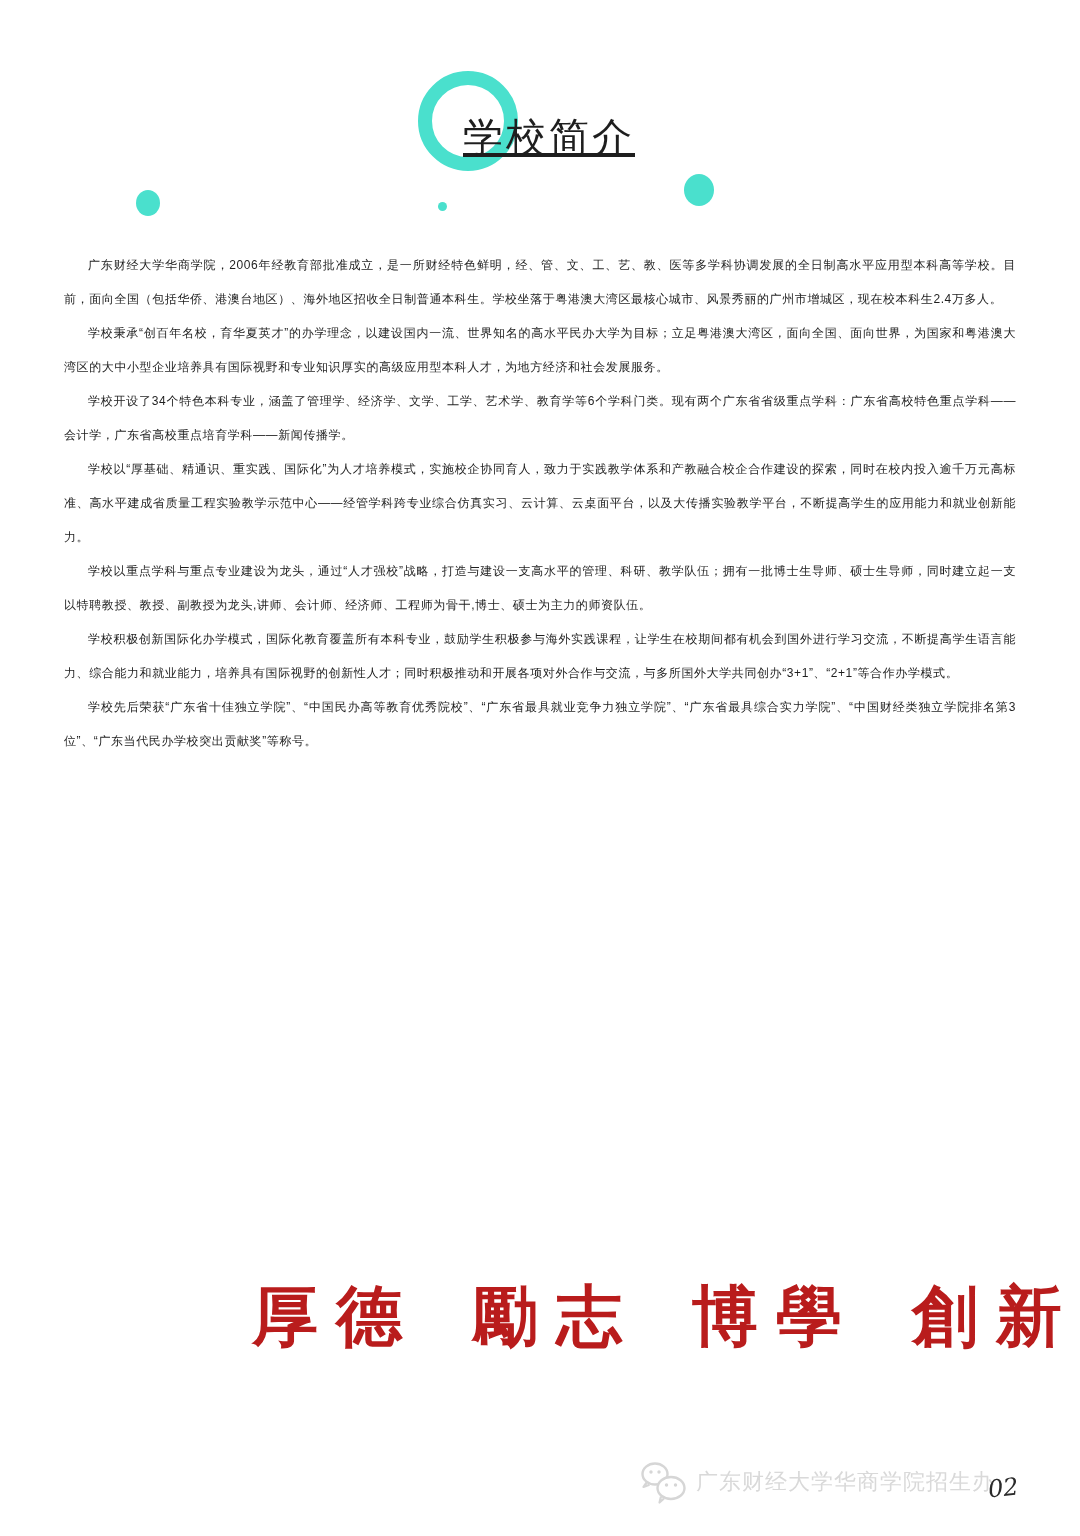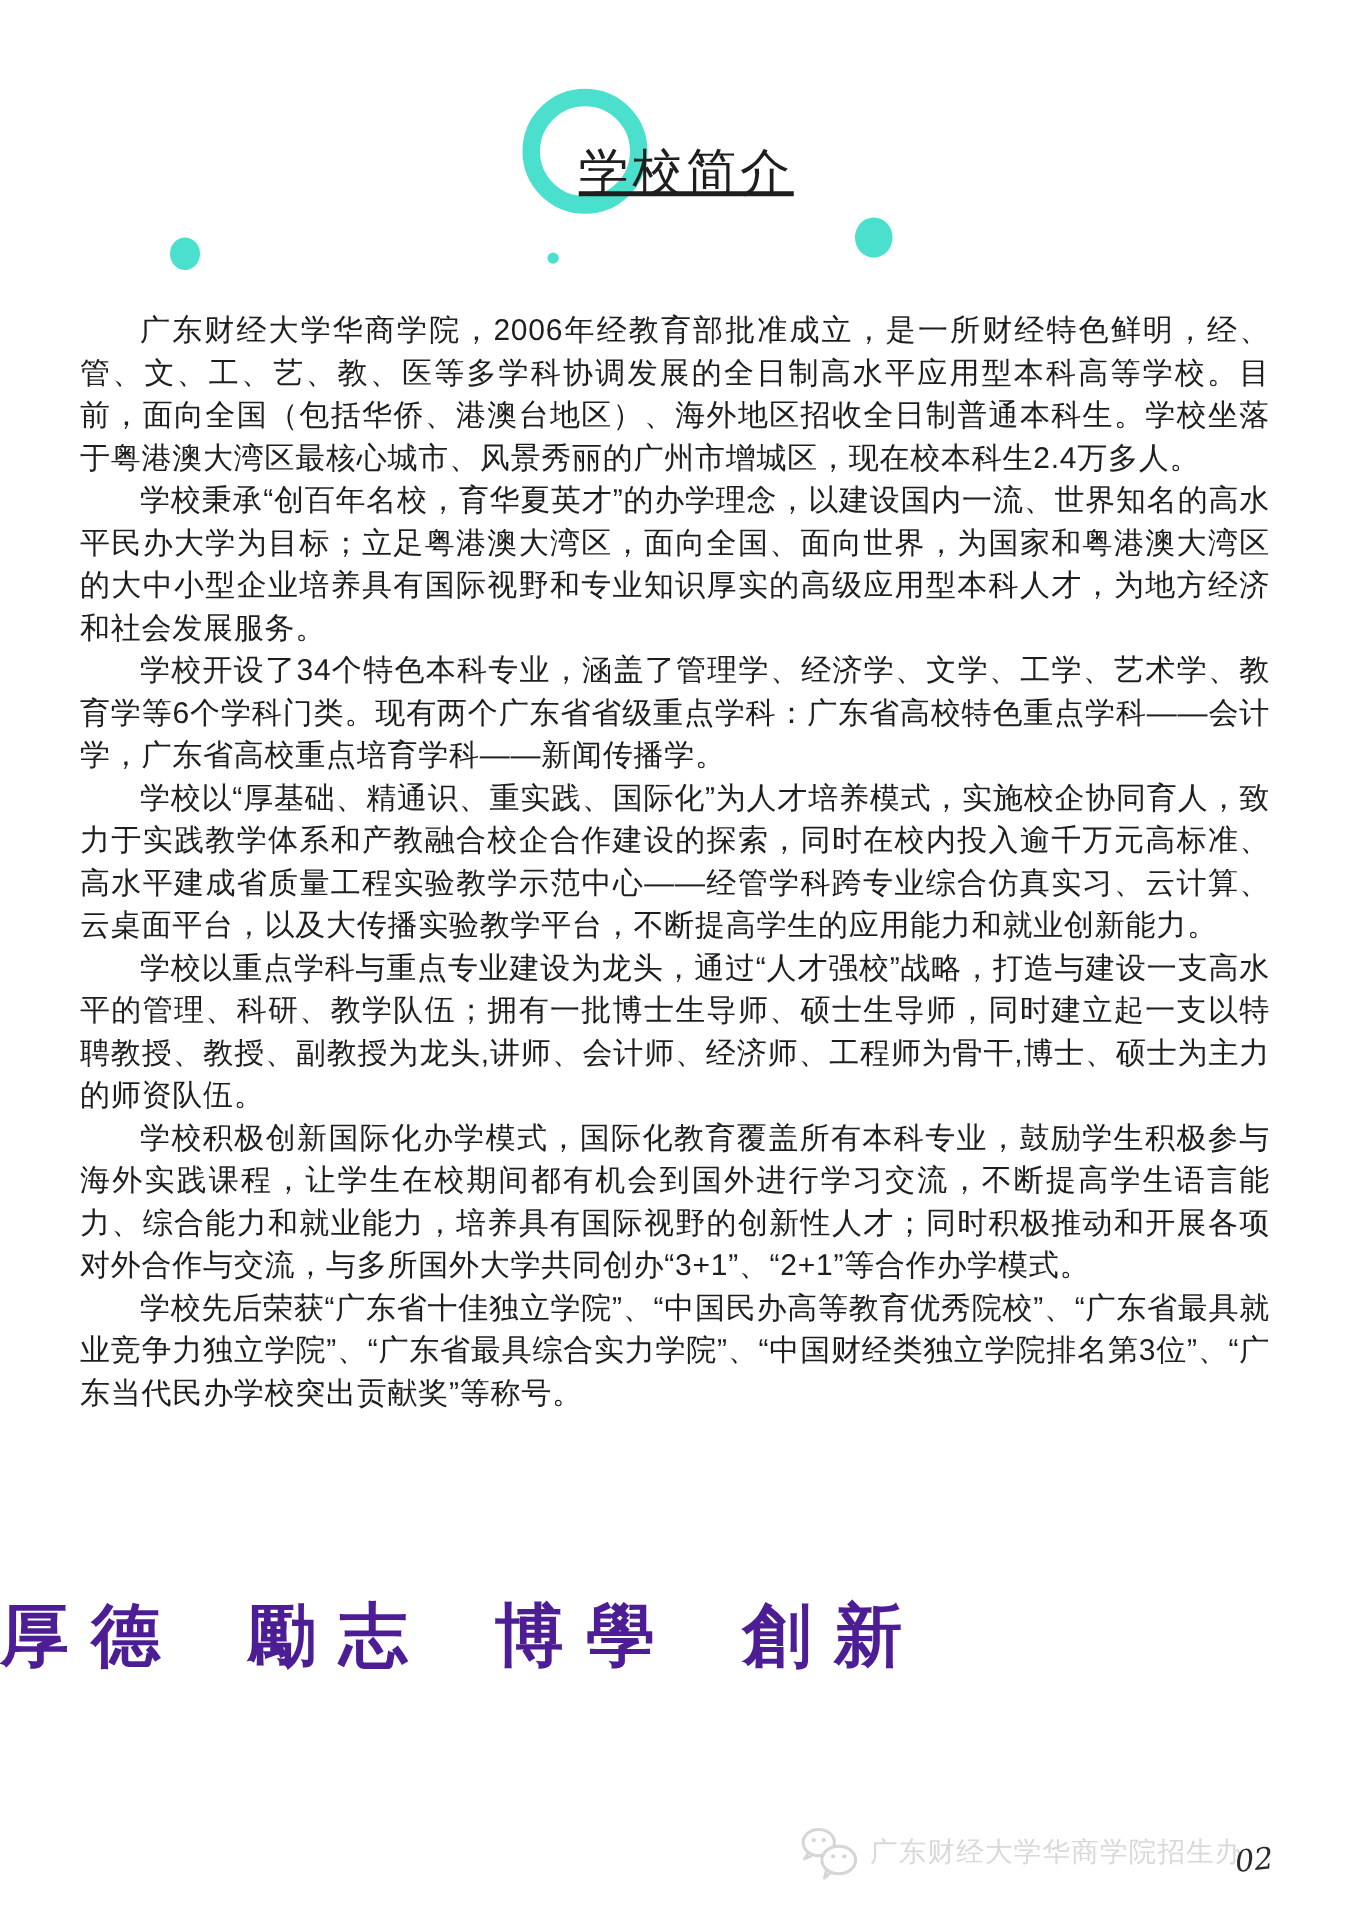--- a/index.html
+++ b/index.html
@@ -23,34 +23,34 @@
   .dot-right{left:684px;top:174px;width:30px;height:32px;}
   .title{
     position:absolute;left:463px;top:110px;margin:0;
     font-size:40px;font-weight:500;color:#1e1e1e;
     letter-spacing:3px;white-space:nowrap;text-decoration:underline;
   }
   
   .content{
     padding:0 64px;
     color:#1e1e1e;
-    font-size:24px;
+    font-size:12px;
     line-height:34px;
     letter-spacing:0.6px;
     text-align:justify;
   }
   .content p{margin:0;text-indent:2em;}
   
   .motto{
     position:absolute;left:0;top:1272px;width:1080px;
-    display:flex;justify-content:flex-start;gap:52px;
-    color:#4c1d95;
+    display:flex;justify-content:flex-end;gap:52px;
+    color:#b91c1c;
     font-family:"Liberation Serif", serif;
     font-weight:bold;
-    font-size:55px;
+    font-size:66px;
     letter-spacing:18px;
     white-space:nowrap;
   }
   
   .footer{
     position:absolute;left:640px;top:1460px;
     display:flex;align-items:center;gap:8px;
   }
   .wm-icon{width:48px;height:44px;flex:0 0 auto;}
   .wm-text{

